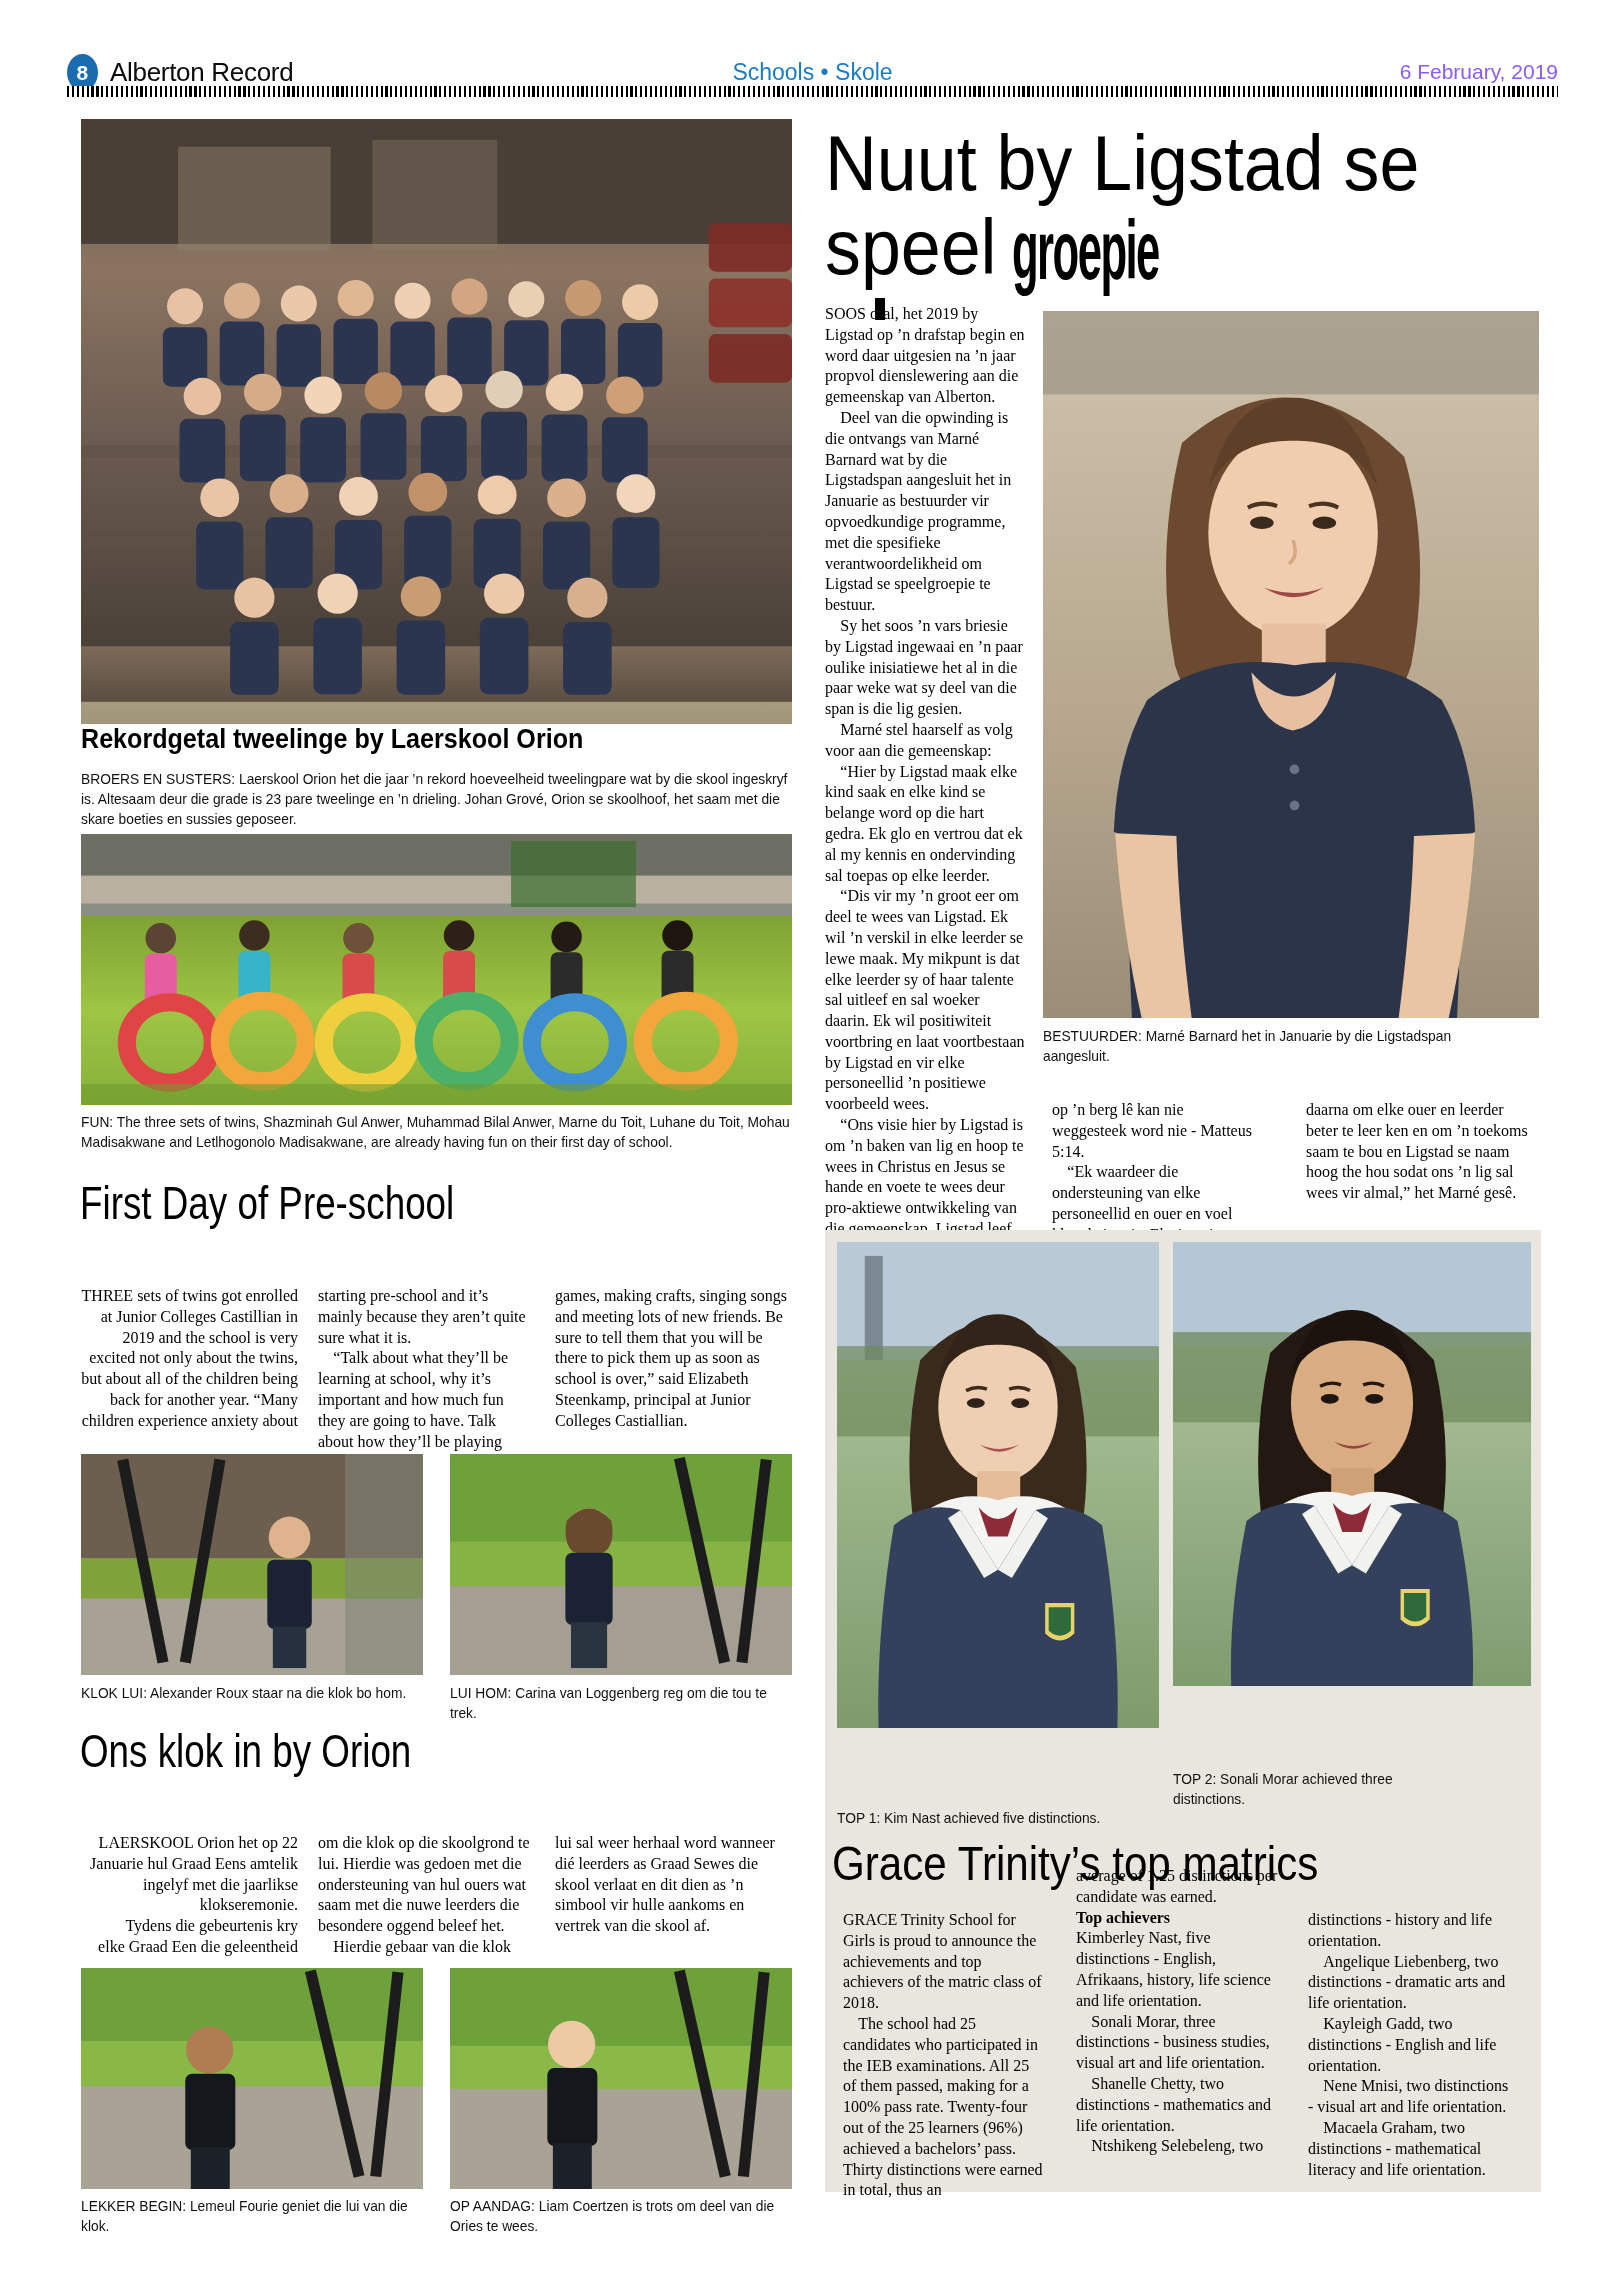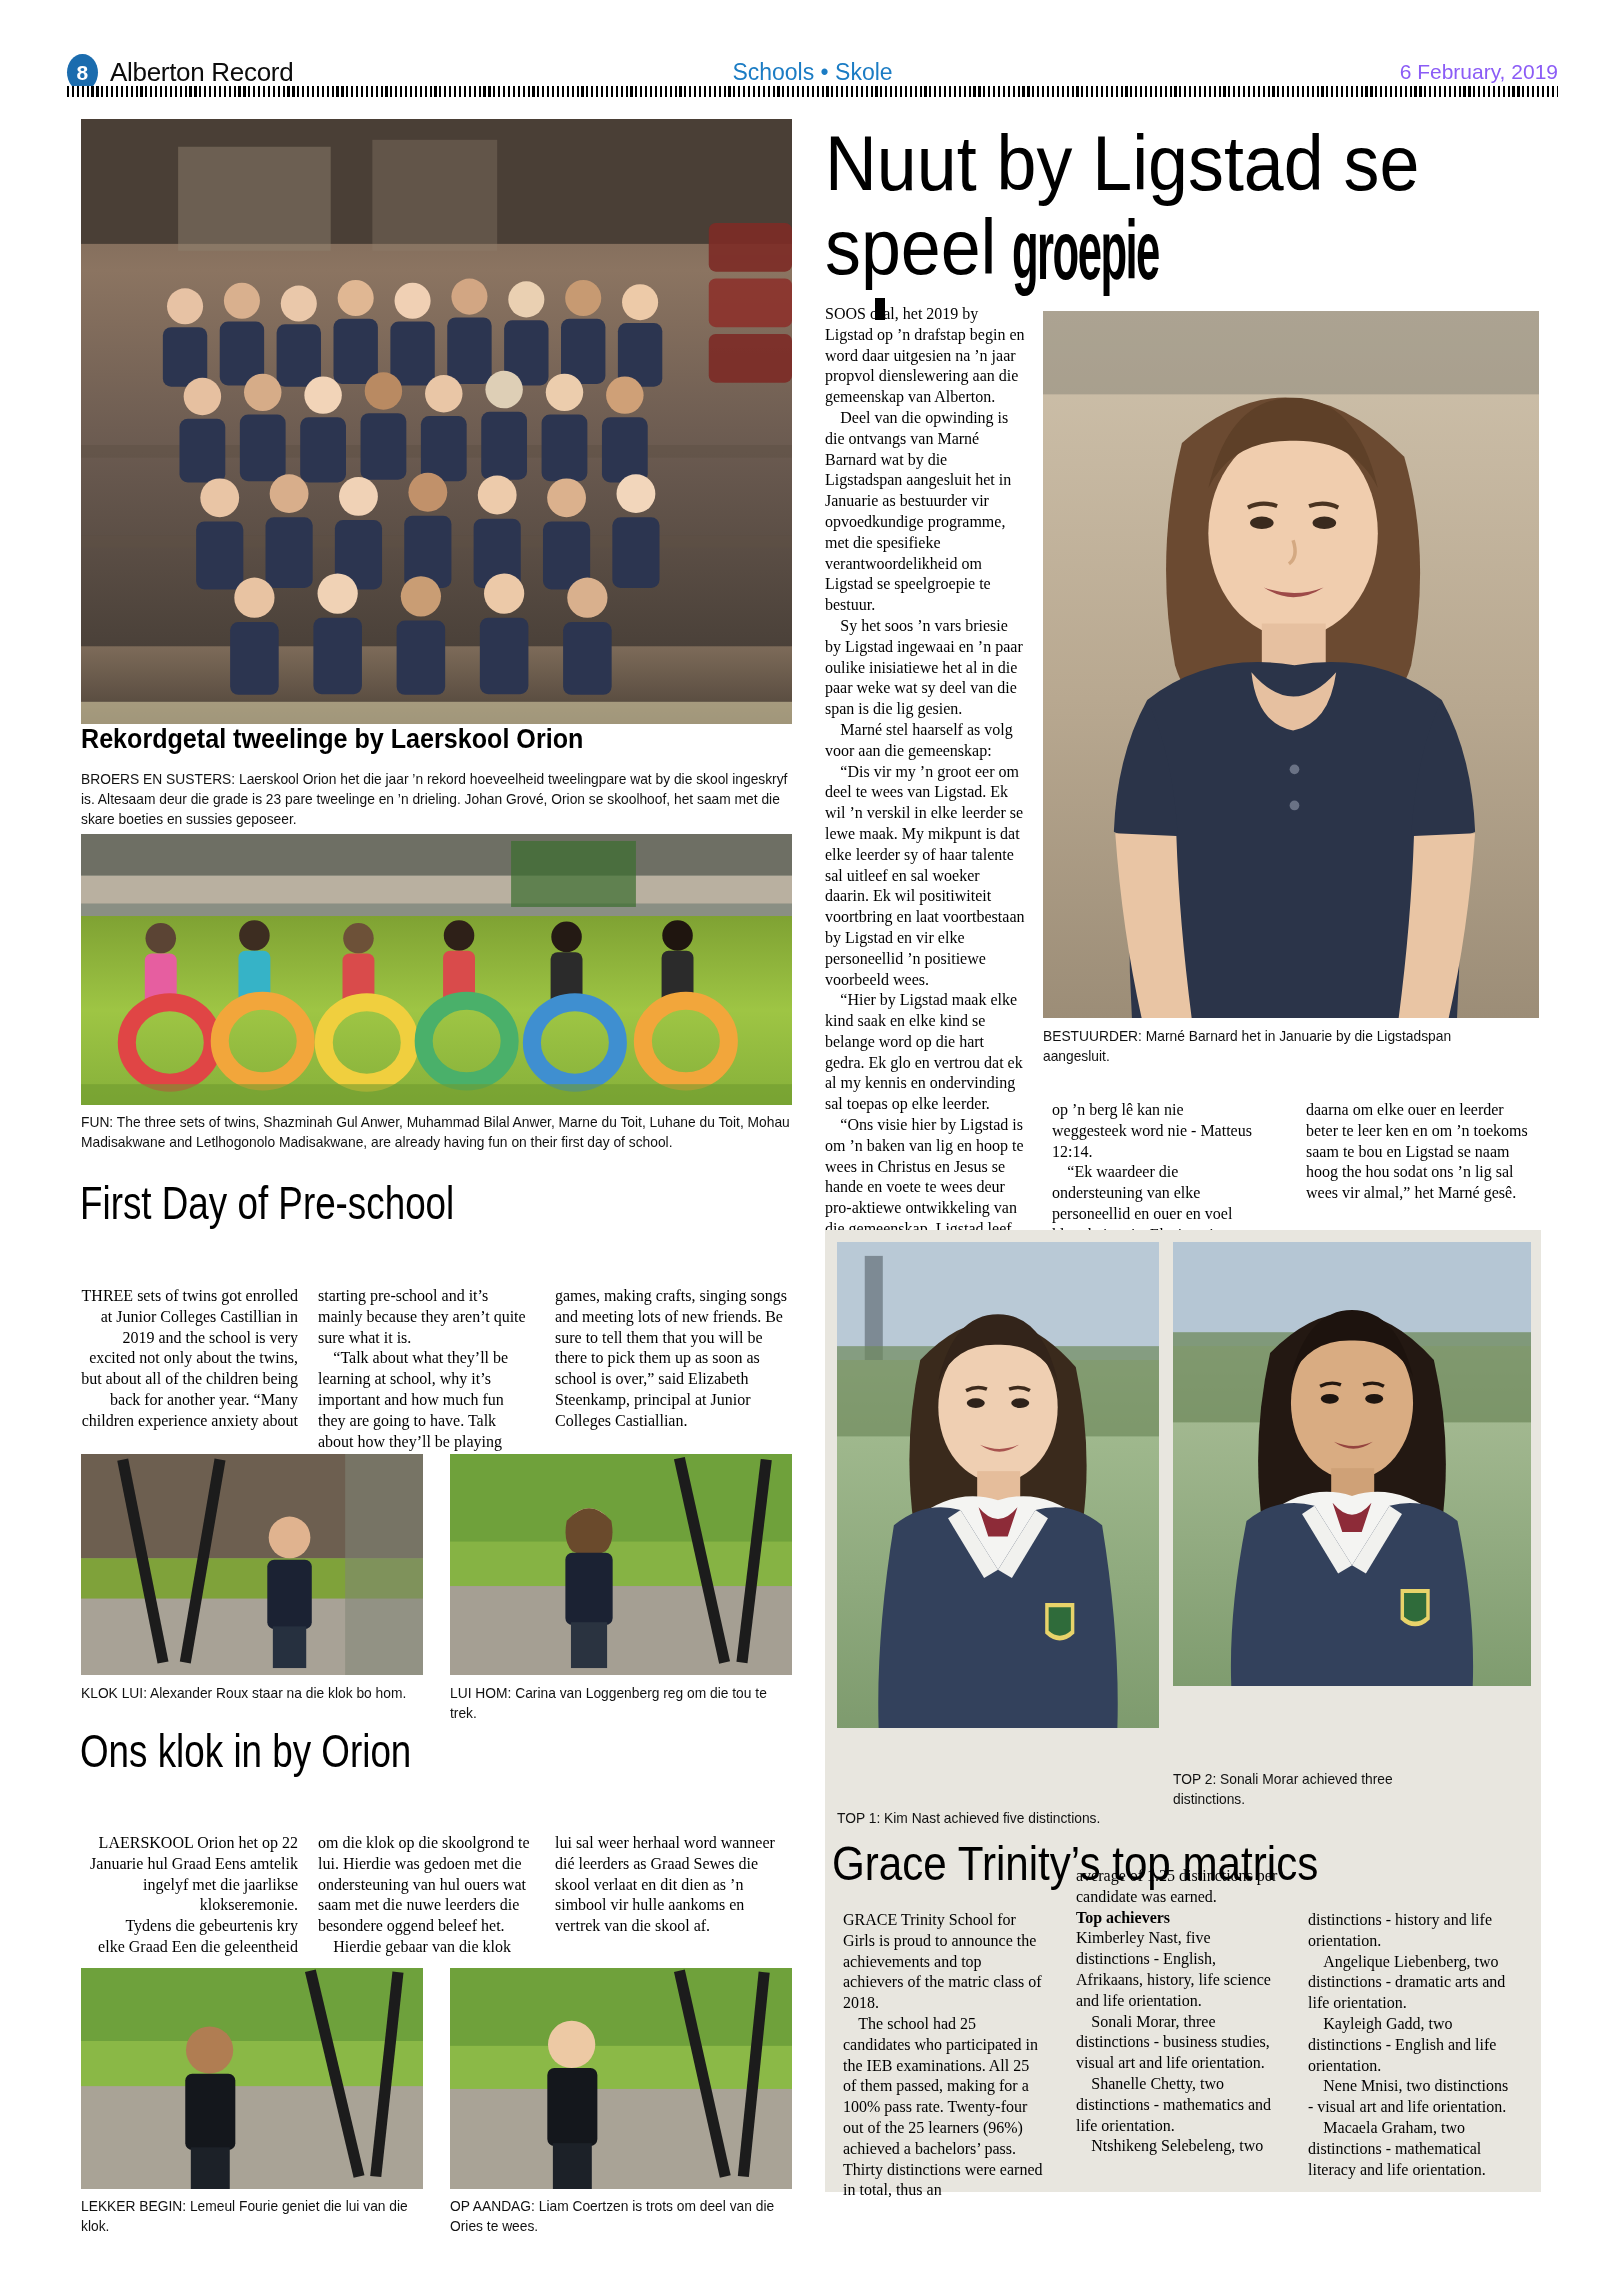--- a/index.html
+++ b/index.html
@@ -402,22 +402,22 @@
   <div class="hl-cond" style="position:absolute; left:825px; top:208px; font-size:78px; transform:scaleX(0.92); transform-origin:left top;">speel</div>
   <div class="hl-cond" style="position:absolute; left:1012px; top:208px; font-size:78px; font-weight:bold; transform:scaleX(0.56) scaleY(1.08); transform-origin:left top; letter-spacing:-2.8px;">groepie</div>
 
   <div class="dropbar" style="left:875px; top:298px; width:9.7px; height:22px;"></div>
 
   <div class="bodycol" style="position:absolute; left:825px; top:304px; width:201px;">
     <p class="first">SOOS oral, het 2019 by Ligstad op ’n drafstap begin en word daar uitgesien na ’n jaar propvol dienslewering aan die gemeenskap van Alberton.</p>
     <p>Deel van die opwinding is die ontvangs van Marné Barnard wat by die Ligstadspan aangesluit het in Januarie as bestuurder vir opvoedkundige programme, met die spesifieke verantwoordelikheid om Ligstad se speelgroepie te bestuur.</p>
     <p>Sy het soos ’n vars briesie by Ligstad ingewaai en ’n paar oulike inisiatiewe het al in die paar weke wat sy deel van die span is die lig gesien.</p>
     <p>Marné stel haarself as volg voor aan die gemeenskap:</p>
+    <p>“Hier by Ligstad maak elke kind saak en elke kind se belange word op die hart gedra. Ek glo en vertrou dat ek al my kennis en ondervinding sal toepas op elke leerder.</p>
     <p>“Dis vir my ’n groot eer om deel te wees van Ligstad. Ek wil ’n verskil in elke leerder se lewe maak. My mikpunt is dat elke leerder sy of haar talente sal uitleef en sal woeker daarin. Ek wil positiwiteit voortbring en laat voortbestaan by Ligstad en vir elke personeellid ’n positiewe voorbeeld wees.</p>
-    <p>“Hier by Ligstad maak elke kind saak en elke kind se belange word op die hart gedra. Ek glo en vertrou dat ek al my kennis en ondervinding sal toepas op elke leerder.</p>
     <p>“Ons visie hier by Ligstad is om ’n baken van lig en hoop te wees in Christus en Jesus se hande en voete te wees deur pro-aktiewe ontwikkeling van die gemeenskap. Ligstad leef ook voort op ons Bybelvers: Julle is die lig vir die wêreld. ’n stad wat</p>
   </div>
 
   <div class="photo" style="left:1043px; top:311px; width:496px; height:707px;">
     <svg class="sky" viewBox="0 0 714 1018" preserveAspectRatio="none">
       <defs>
         <linearGradient id="wallg" x1="0" y1="0" x2="0" y2="1">
           <stop offset="0" stop-color="#cfc2ac"></stop>
           <stop offset="0.55" stop-color="#b8a890"></stop>
           <stop offset="1" stop-color="#9c8d77"></stop>
@@ -453,21 +453,21 @@
       <circle cx="362" cy="712" r="7" fill="#6a7285"></circle>
 
       <path d="M104 752 q10 140 38 266 l72 0 q-18 -140 -22 -262z" fill="#e9c5a4"></path>
       <path d="M622 752 q-10 140 -38 266 l-72 0 q18 -140 22 -262z" fill="#e9c5a4"></path>
     </svg>
   </div>
 
   <div class="caption" style="position:absolute; left:1043px; top:1026px; width:497px;">BESTUURDER: Marné Barnard het in Januarie by die Ligstadspan aangesluit.</div>
 
   <div class="bodycol" style="position:absolute; left:1052px; top:1100px; width:208px;">
-    <p class="first">op ’n berg lê kan nie weggesteek word nie - Matteus 12:14.</p>
+    <p class="first">op ’n berg lê kan nie weggesteek word nie - Matteus 5:14.</p>
     <p>“Ek waardeer die ondersteuning van elke personeellid en ouer en voel klaar baie tuis. Ek sien uit</p>
   </div>
   <div class="bodycol" style="position:absolute; left:1306px; top:1100px; width:229px;">
     <p class="first">daarna om elke ouer en leerder beter te leer ken en om ’n toekoms saam te bou en Ligstad se naam hoog the hou sodat ons ’n lig sal wees vir almal,” het Marné gesê.</p>
   </div>
 
   <div class="panel-grey" style="left:825px; top:1230px; width:716px; height:962px;"></div>
 
   <div class="photo" style="left:837px; top:1242px; width:322px; height:486px;">
     <svg class="sky" viewBox="0 0 464 700" preserveAspectRatio="none">

